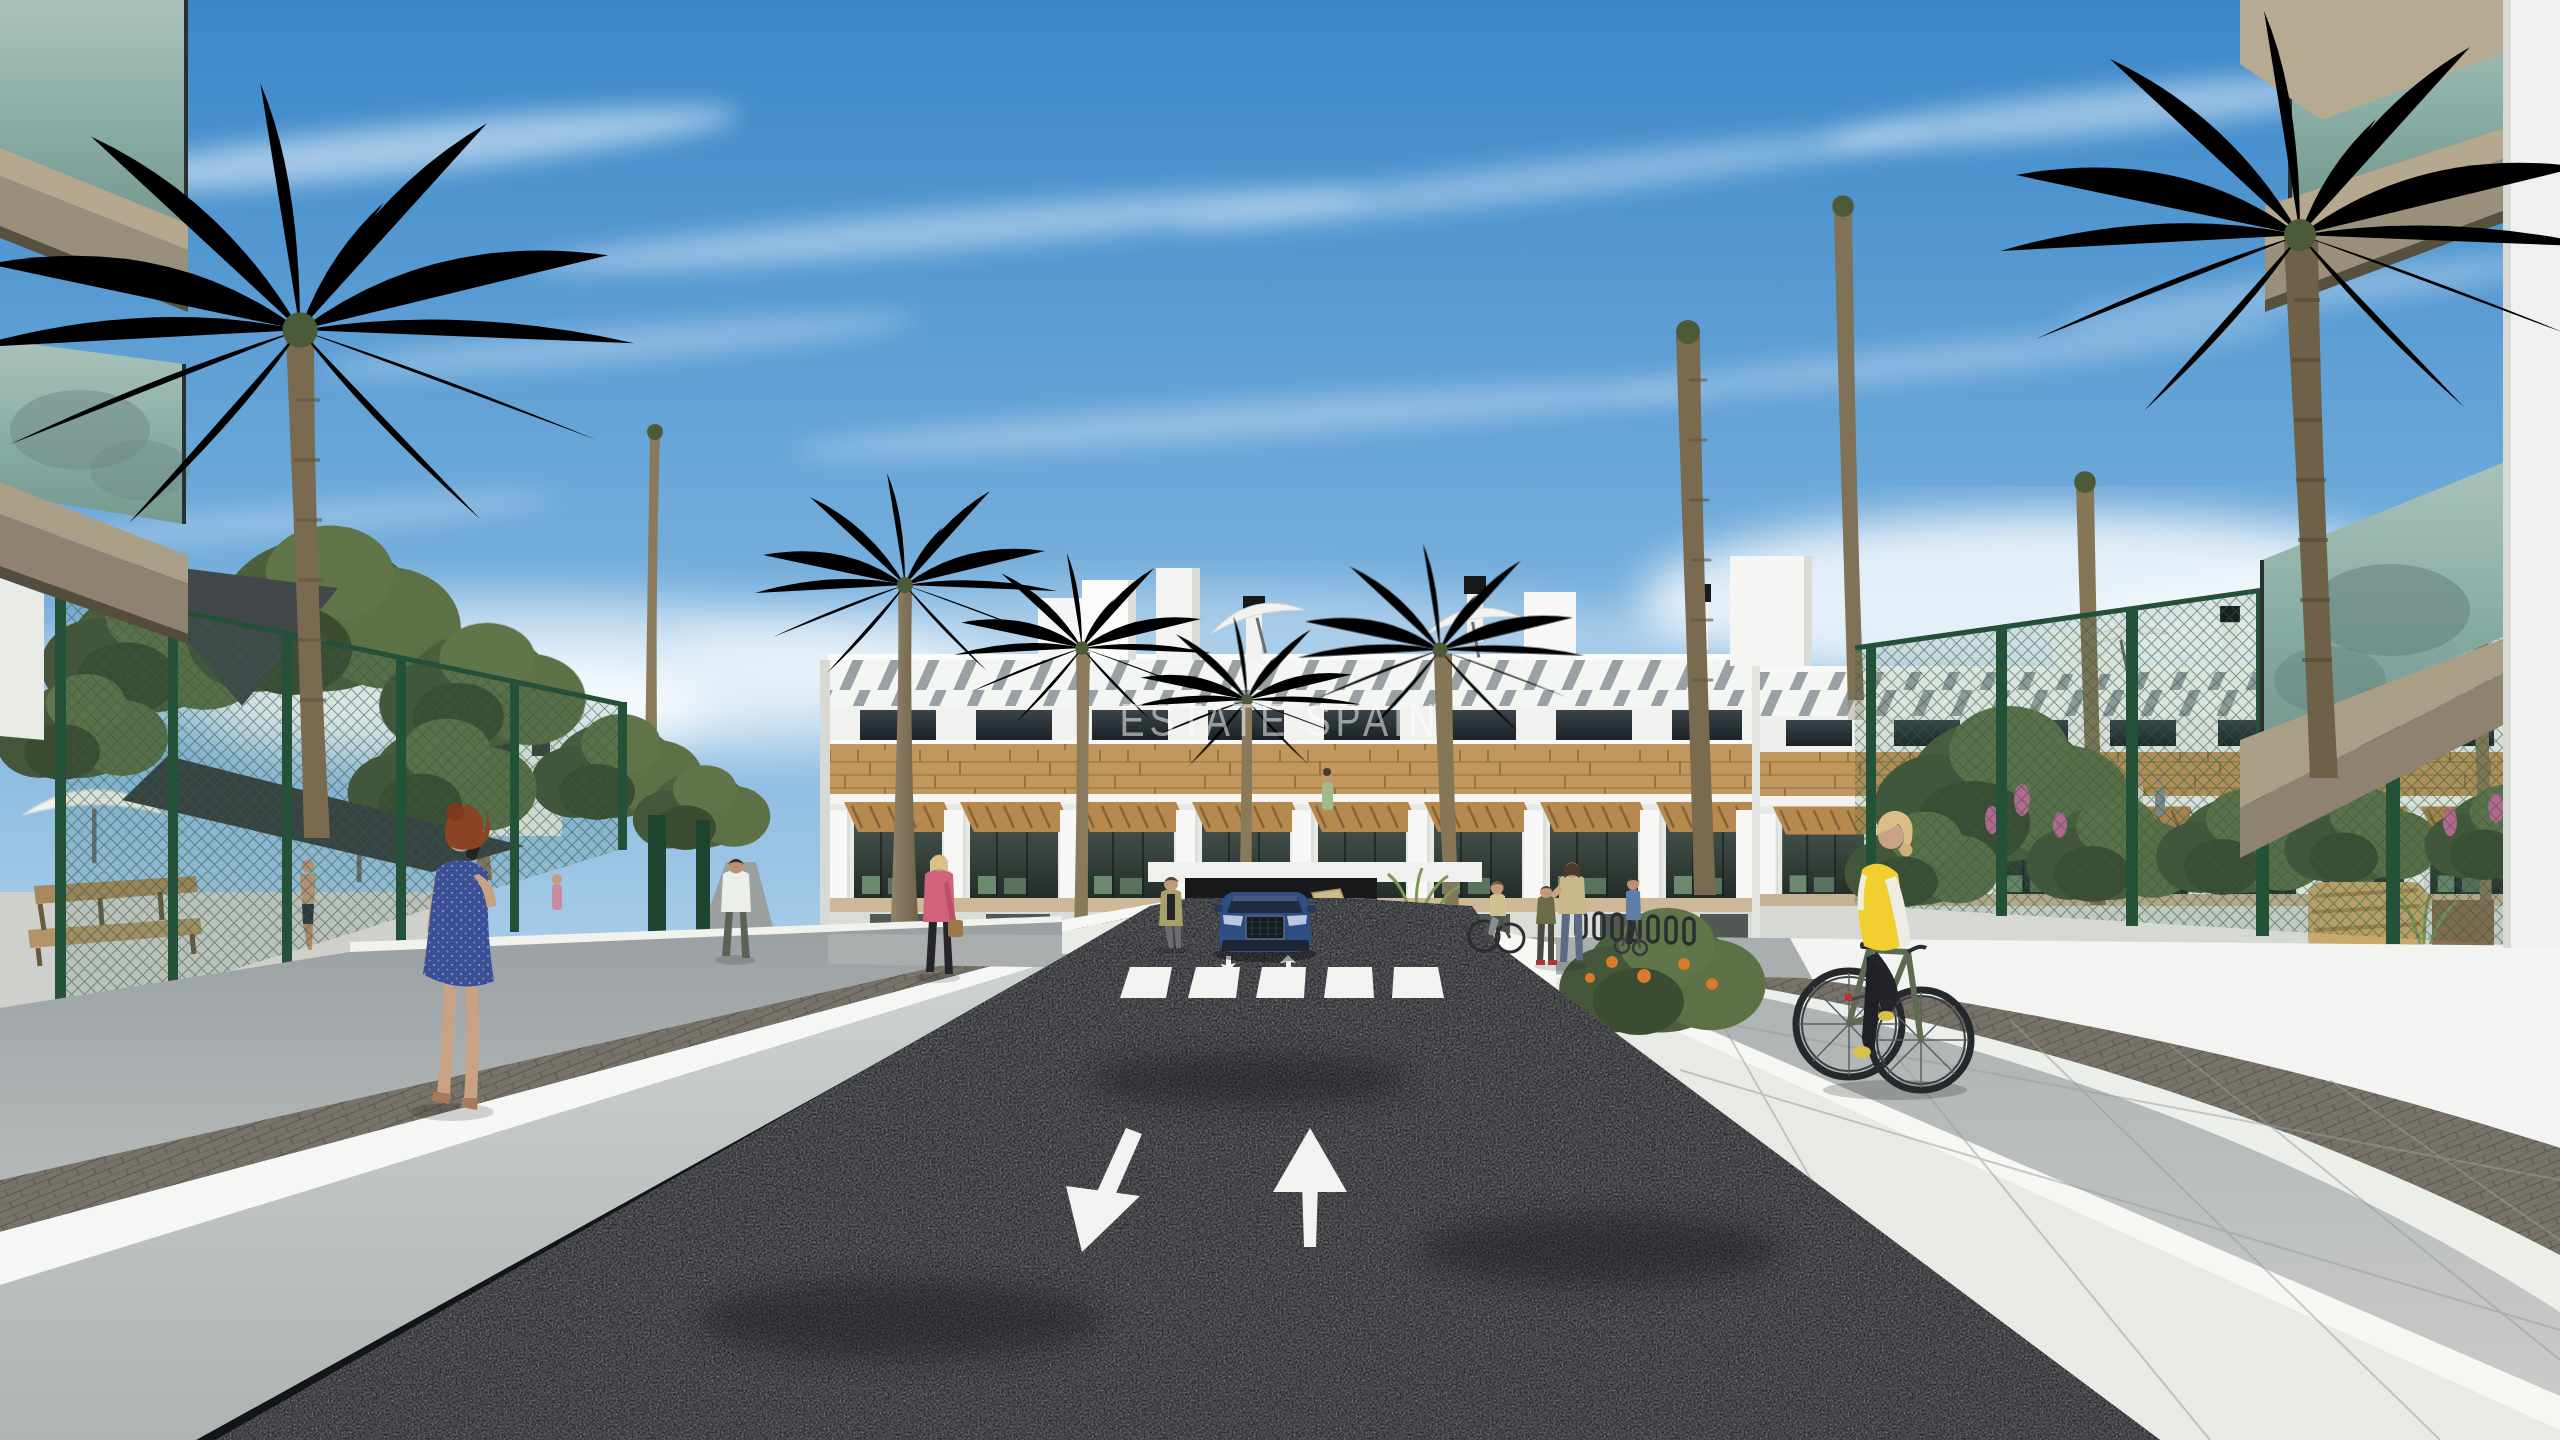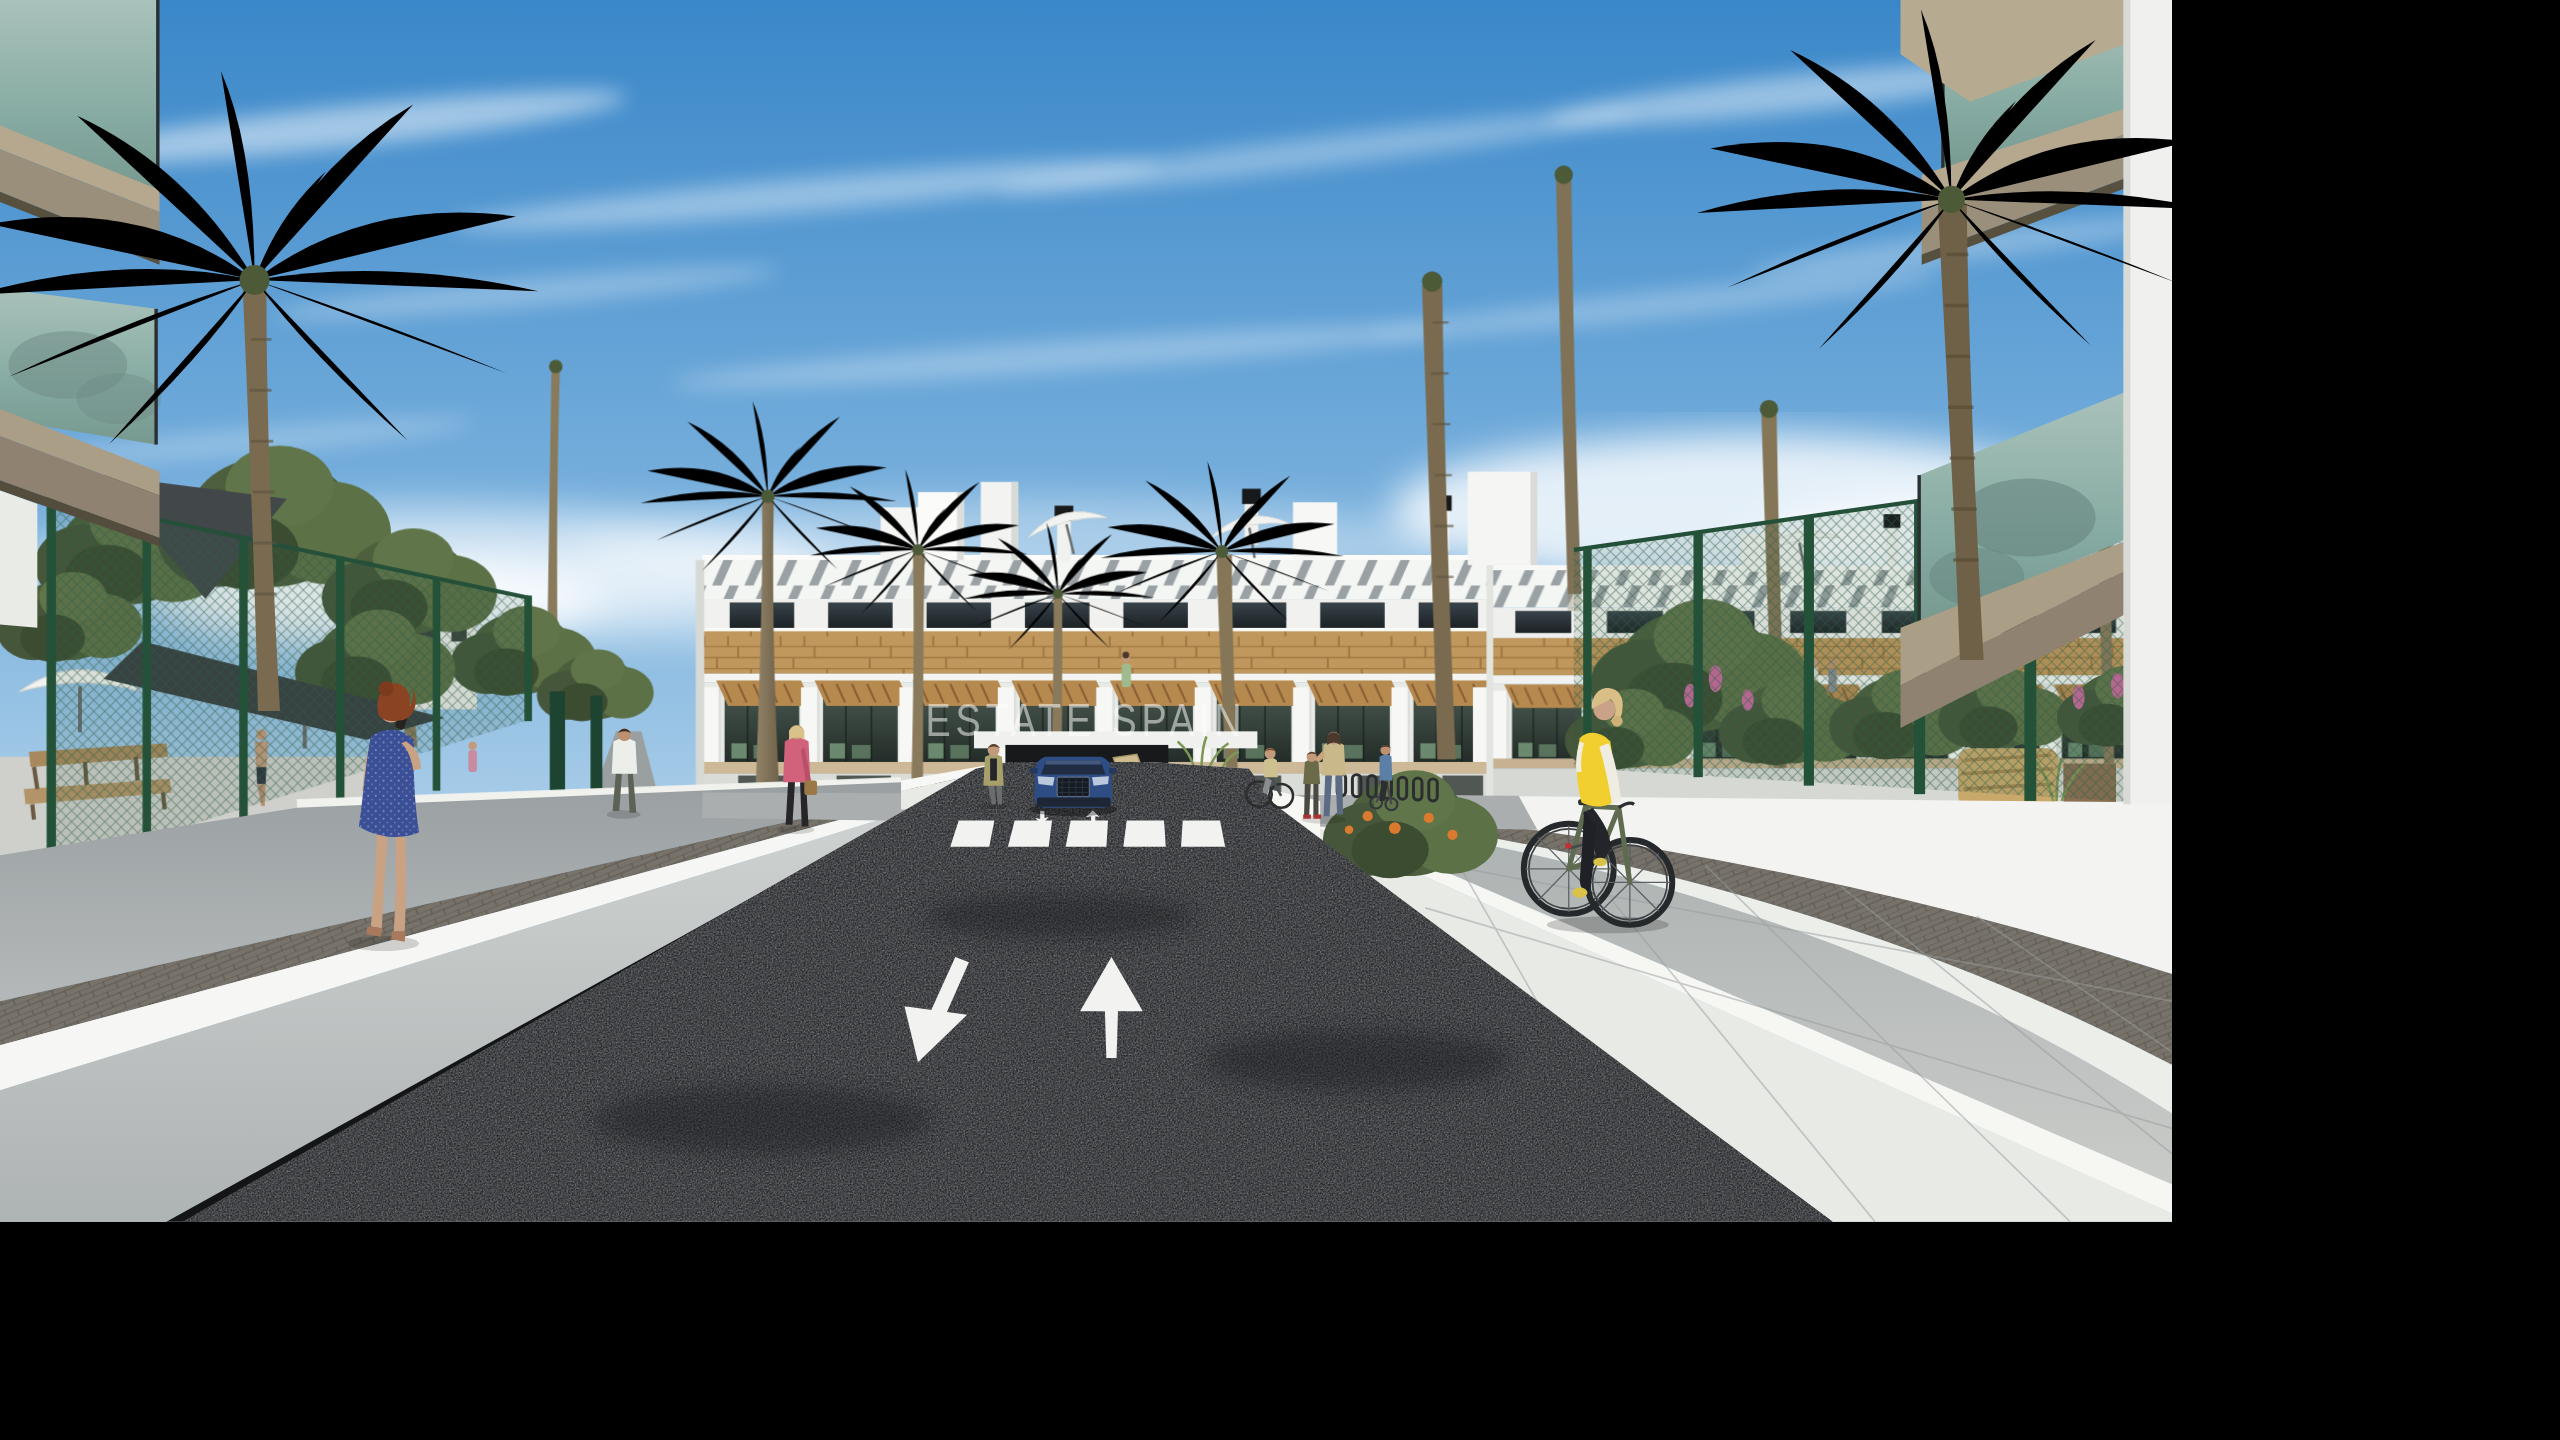--- a/index.html
+++ b/index.html
@@ -1,16 +1,16 @@
 <!DOCTYPE html>
 <html><head>
 <meta charset="utf-8">
 <style>
   html,body{margin:0;padding:0;background:#000;}
-  #stage{position:relative;width:2172px;height:1440px;overflow:hidden;font-family:"Liberation Sans",sans-serif;}
+  #stage{position:relative;width:2560px;height:1440px;overflow:hidden;font-family:"Liberation Sans",sans-serif;}
   #stage svg{position:absolute;inset:0;display:block;}
   #watermark{position:absolute;left:50%;top:50%;transform:translate(-50%,-50%) scaleX(.82);
     font-size:46px;font-weight:400;letter-spacing:6px;color:rgba(255,255,255,.52);
     white-space:nowrap;z-index:5;user-select:none;}
 </style>
 </head>
 <body>
 
 <div id="stage">
 <svg viewBox="0 0 2560 1440">

